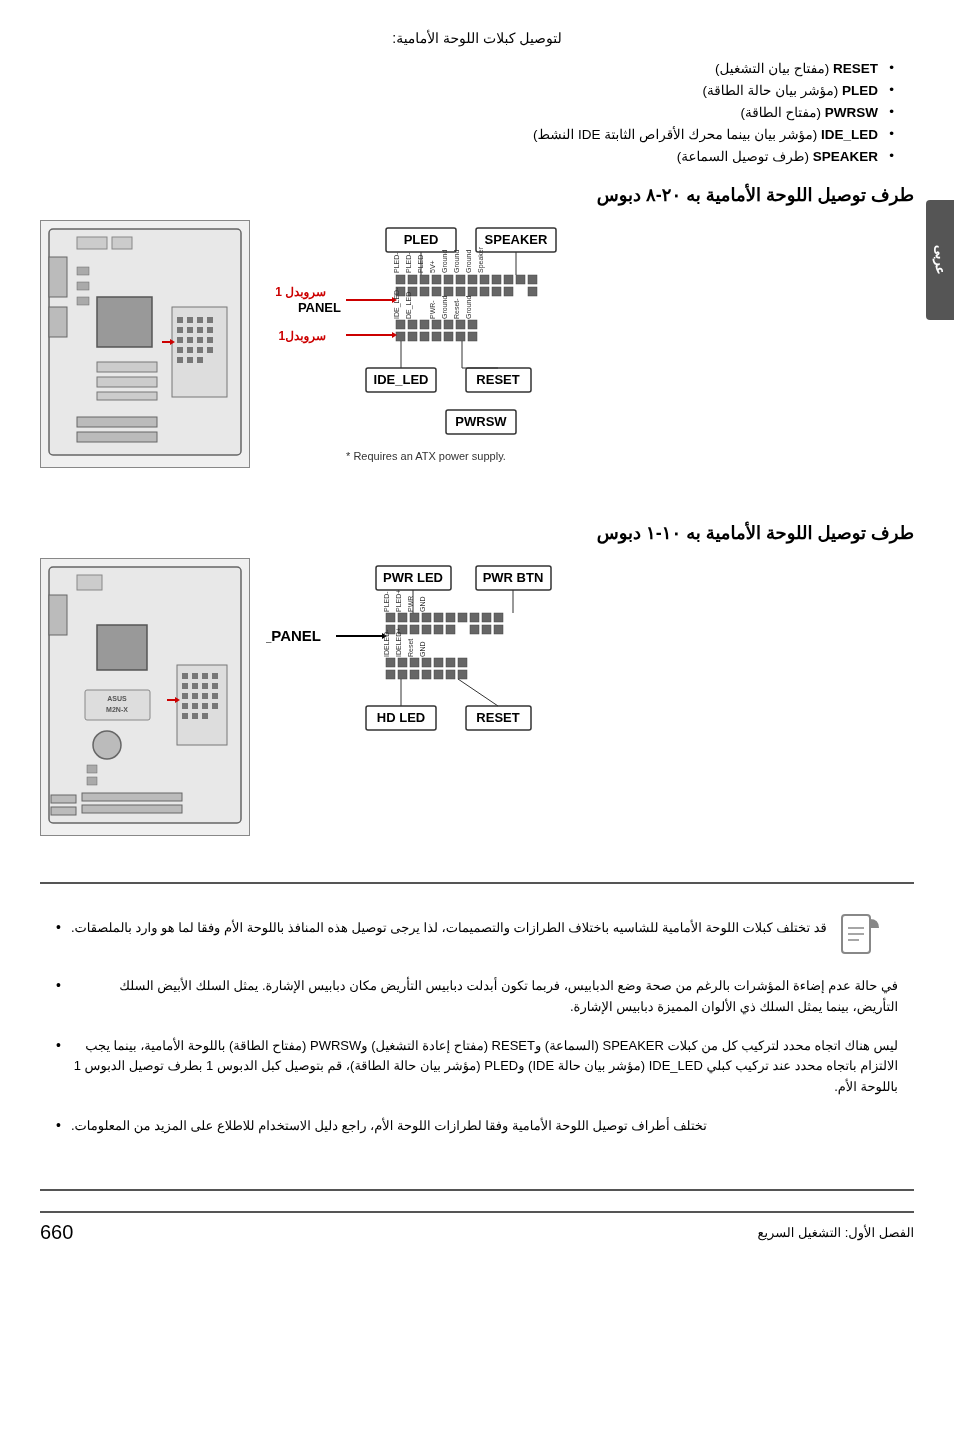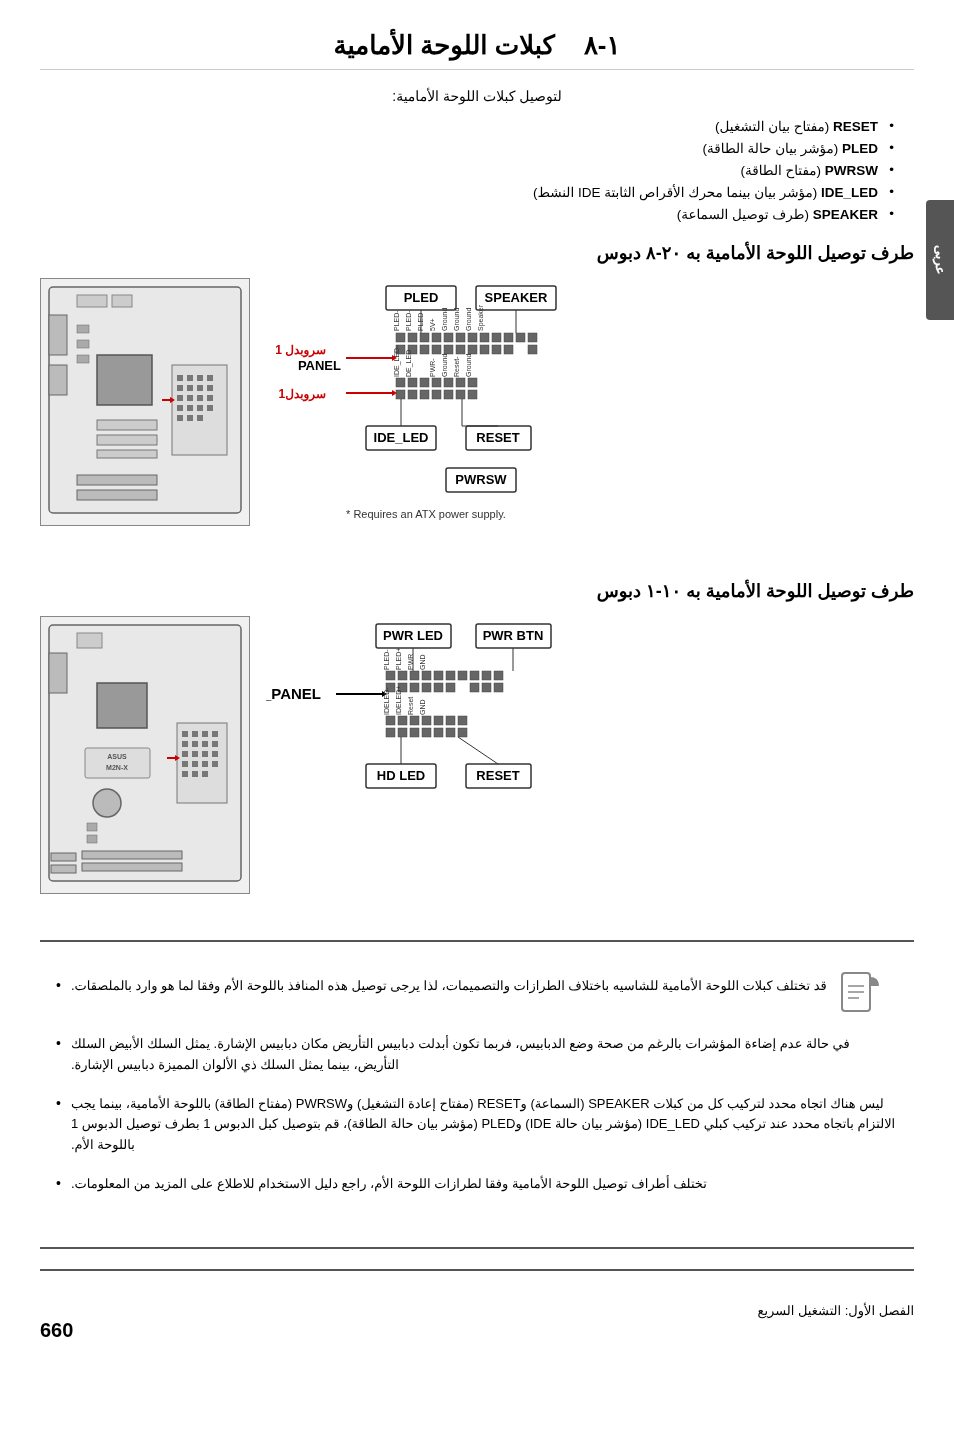--- a/index.html
+++ b/index.html
@@ -121,21 +121,21 @@
     .note-bullet {
       font-size: 14px;
       color: #000;
       flex-shrink: 0;
       padding-top: 1px;
     }
 
     .note-text {
       font-size: 13px;
       color: #000;
-      text-align: left;
+      text-align: right;
       line-height: 1.6;
       direction: rtl;
     }
 
     .note-icon {
       width: 45px;
       height: 45px;
       flex-shrink: 0;
       margin-top: -5px;
     }
@@ -147,23 +147,22 @@
       flex-direction: row;
       justify-content: space-between;
       align-items: center;
       padding-top: 8px;
       margin-top: 10px;
       direction: rtl;
     }
 
     .footer-page-num {
       font-size: 20px;
-      font-weight: bold;
-      color: #000;
-      margin-top: 40px;
+      font-weight: normal;
+      color: #000;
     }
 
     .footer-chapter {
       font-size: 13px;
       color: #000;
     }
 
     
     .top-diagram-container {
       display: flex;
@@ -183,25 +182,20 @@
   </style>
 </head>
 <body>
 
 <div class="page-container">
 
   <div class="side-tab">
     <span>عربى</span>
   </div>
 
-  <div class="page-title-section">
-    <span class="page-title">
-      <span>١-٨</span>&nbsp;&nbsp;&nbsp;&nbsp;<span>كبلات اللوحة الأمامية</span>
-    </span>
-  </div>
 
   <p class="intro-text">لتوصيل كبلات اللوحة الأمامية:</p>
 
   <ul class="bullet-list">
     <li>
       <span class="term">RESET</span>&nbsp;<span>(مفتاح بيان التشغيل)</span>
     </li>
     <li>
       <span class="term">PLED</span>&nbsp;<span>(مؤشر بيان حالة الطاقة)</span>
     </li>

